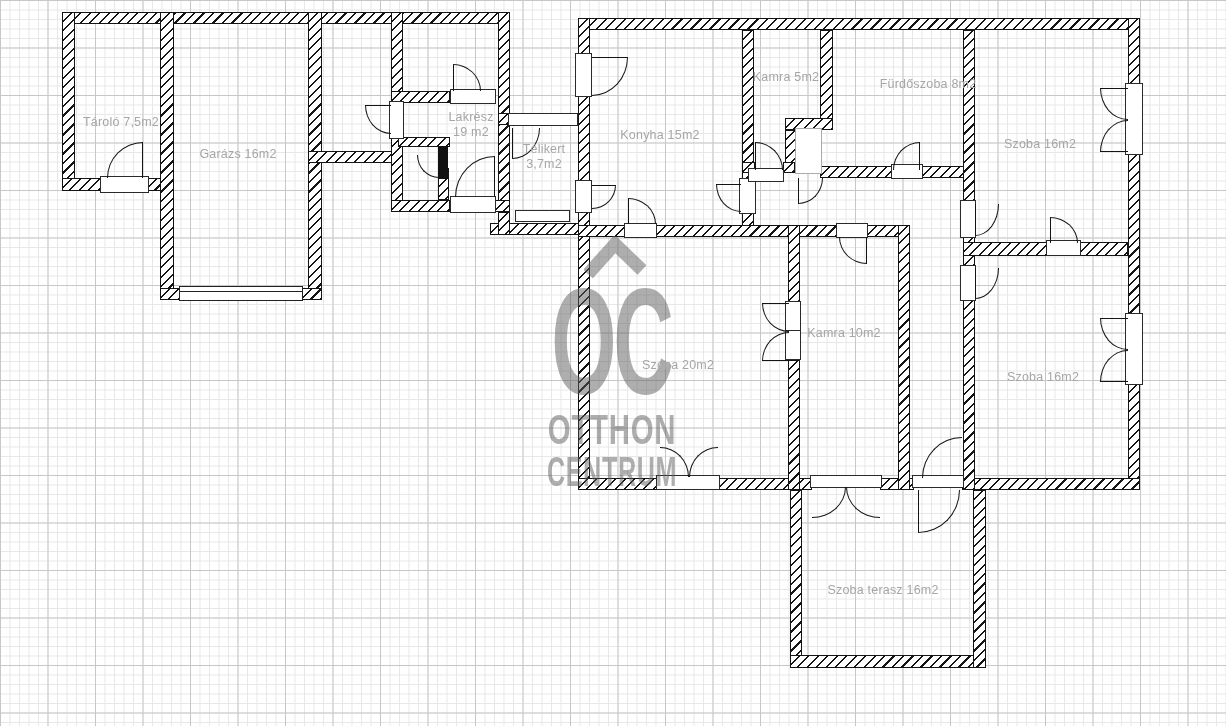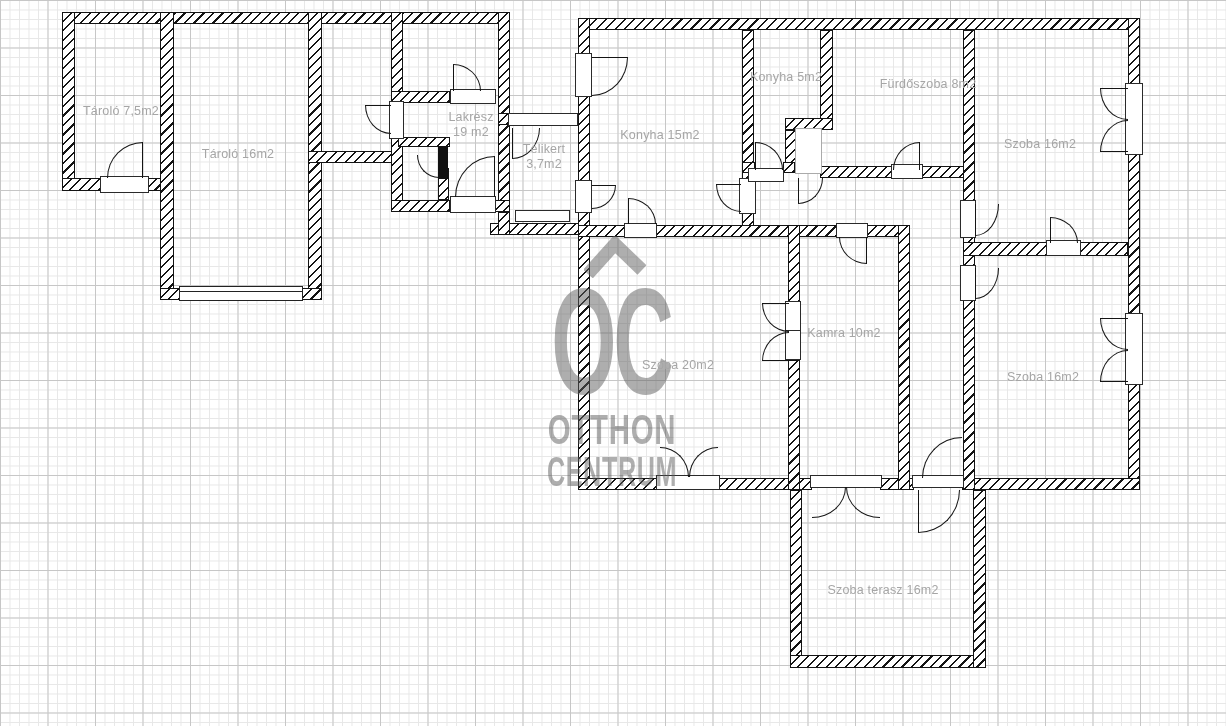--- a/index.html
+++ b/index.html
@@ -153,27 +153,27 @@
 
   <div id="watermark">
     <svg class="wm-roof" width="62" height="42" viewBox="0 0 62 42">
       <polyline points="4,38 31,8 58,34" fill="none" stroke="#5f5f5f" stroke-width="13"></polyline>
     </svg>
     <div class="wm-oc">OC</div>
     <div class="wm-l1">OTTHON</div>
     <div class="wm-l2">CENTRUM</div>
   </div>
 
-  <div class="room-label" style="left:121px;top:111px">Tároló 7,5m2</div>
-  <div class="room-label" style="left:238px;top:154px">Tároló 16m2</div>
+  <div class="room-label" style="left:121px;top:122px">Tároló 7,5m2</div>
+  <div class="room-label" style="left:238px;top:154px">Garázs 16m2</div>
   <div class="room-label" style="left:471px;top:125px">Lakrész
 19 m2</div>
   <div class="room-label" style="left:544px;top:157px">Télikert
 3,7m2</div>
   <div class="room-label" style="left:660px;top:135px">Konyha 15m2</div>
-  <div class="room-label" style="left:786px;top:77px">Konyha 5m2</div>
+  <div class="room-label" style="left:786px;top:77px">Kamra 5m2</div>
   <div class="room-label" style="left:928px;top:84px">Fürdőszoba 8m2</div>
   <div class="room-label" style="left:1040px;top:144px">Szoba 16m2</div>
   <div class="room-label" style="left:678px;top:365px">Szoba 20m2</div>
   <div class="room-label" style="left:844px;top:333px">Kamra 10m2</div>
   <div class="room-label" style="left:1043px;top:377px">Szoba 16m2</div>
   <div class="room-label" style="left:883px;top:590px">Szoba terasz 16m2</div>
 </div>
 
 </body></html>

